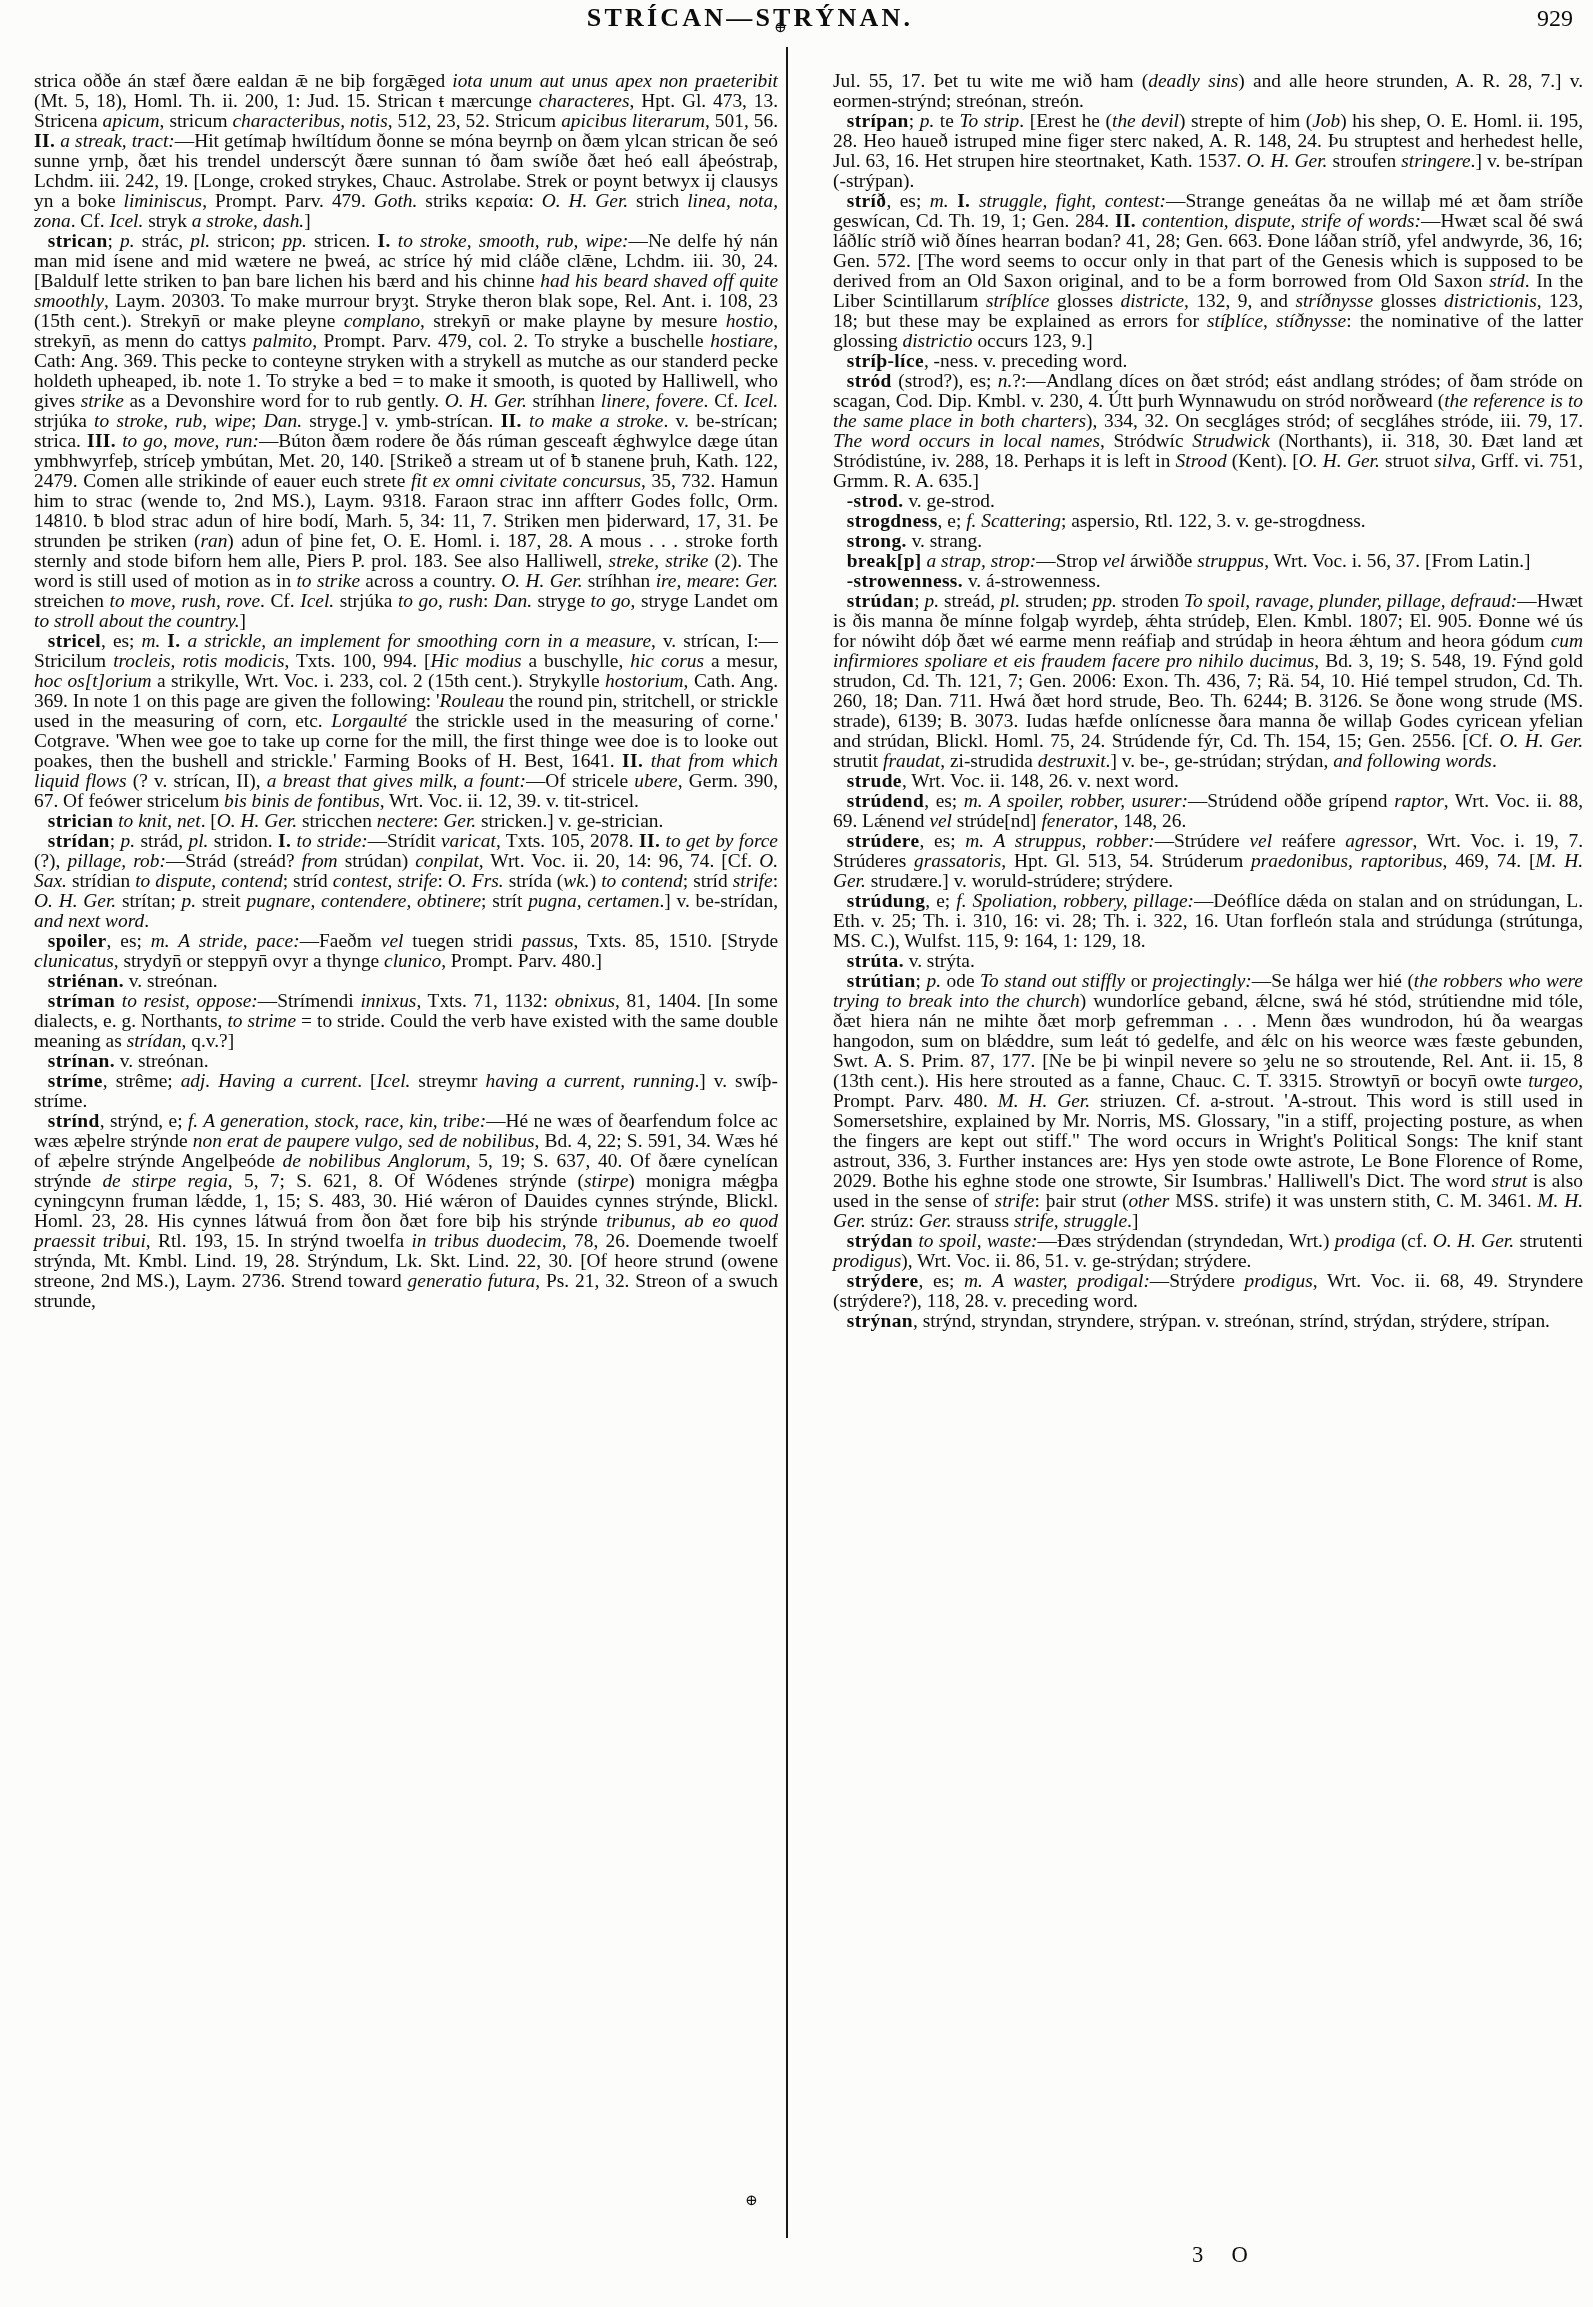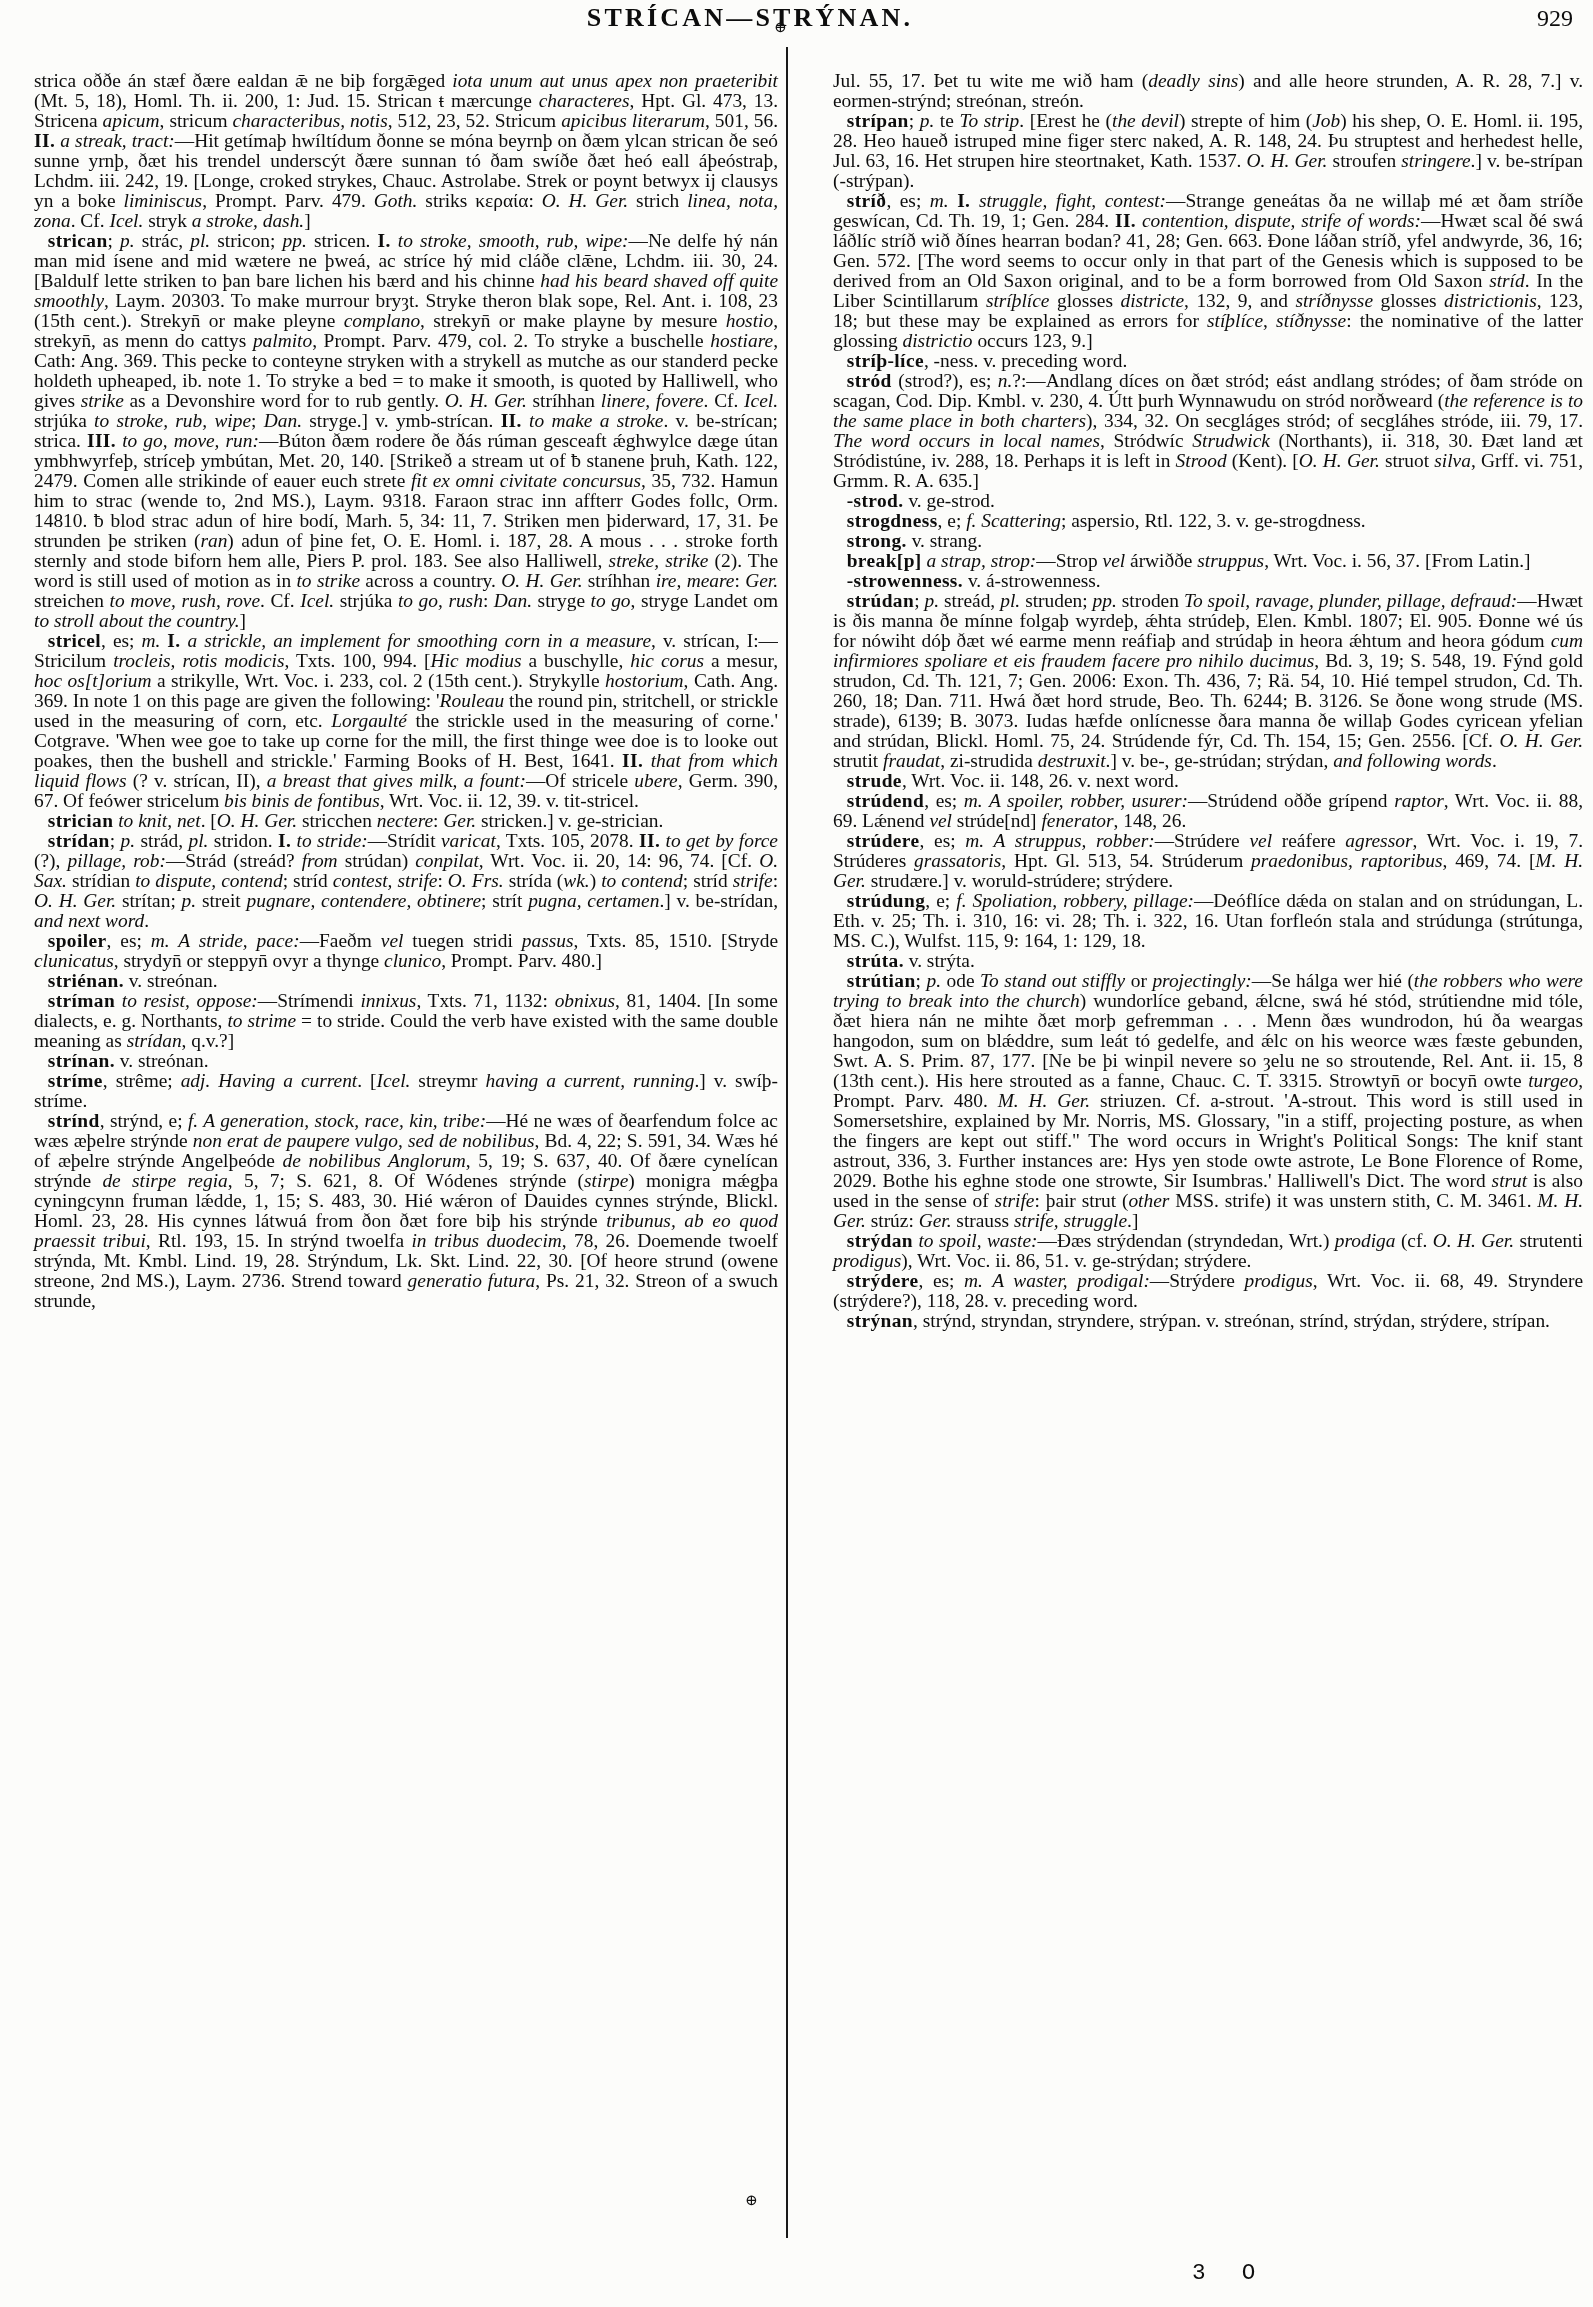--- a/index.html
+++ b/index.html
@@ -13,21 +13,21 @@
   .mark-top{left:774px;top:18px;}
   .mark-bottom{left:745px;top:2191px;}
   .col{position:absolute;top:71px;text-align:justify;
     font-family:"Liberation Serif","DejaVu Serif",serif;font-size:19.4px;line-height:20px;}
   .col-left{left:34px;width:744px;}
   .col-right{left:797px;width:750px;margin-left:36px;}
   .col p{margin:0;padding:0;text-indent:13.7px;}
   .col p.cont{text-indent:0;}
   .col b{font-weight:bold;letter-spacing:0.4px;}
   .signature{position:absolute;left:1192px;top:2242px;
-    font-family:Liberation Mono, monospace;font-size:22.6px;letter-spacing:11.3px;margin-top:18px;}
+    font-family:Liberation Serif, serif;font-size:22.6px;letter-spacing:11.3px;}
 </style>
 </head>
 <body>
 
 <div class="page">
   <div class="page-title">STRÍCAN—STRÝNAN.</div>
   <div class="page-number">929</div>
   <div class="printer-mark mark-top">⊕</div>
   <div class="divider"></div>
   <div class="col col-left">

